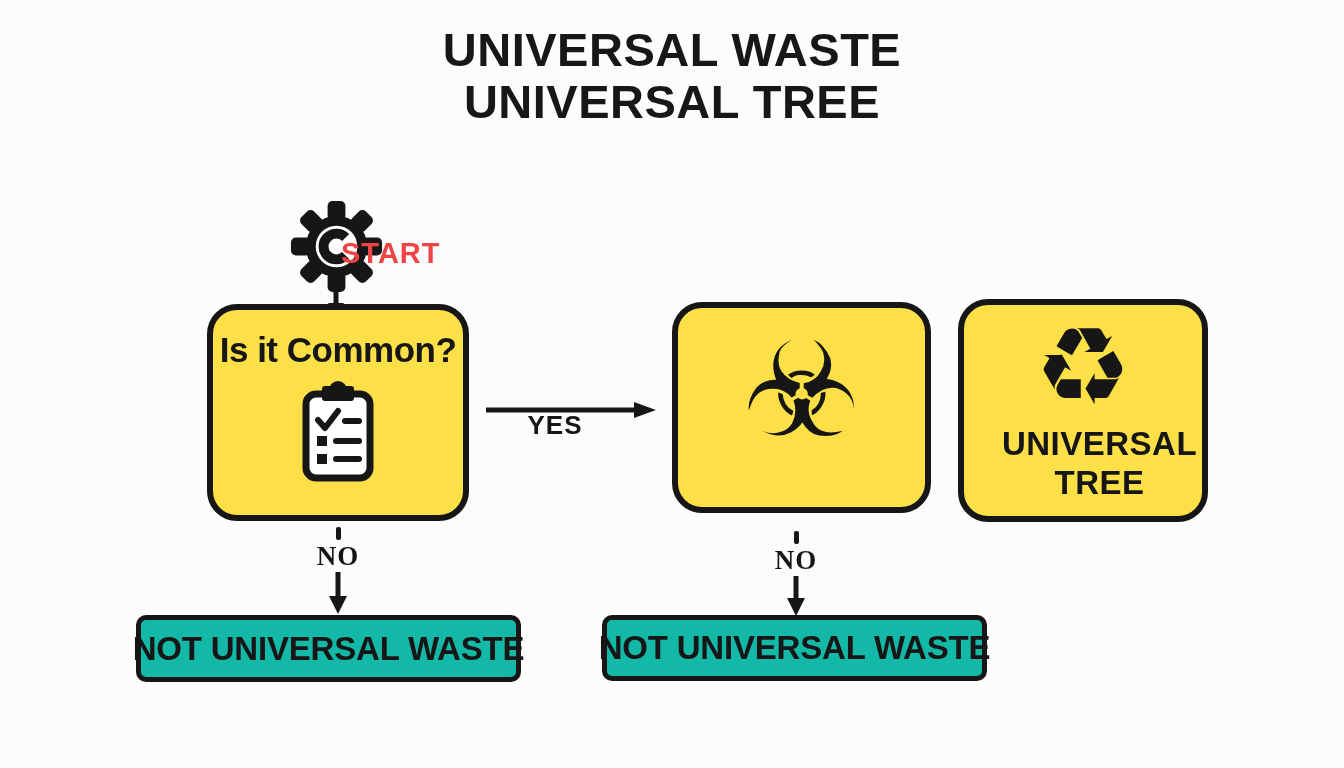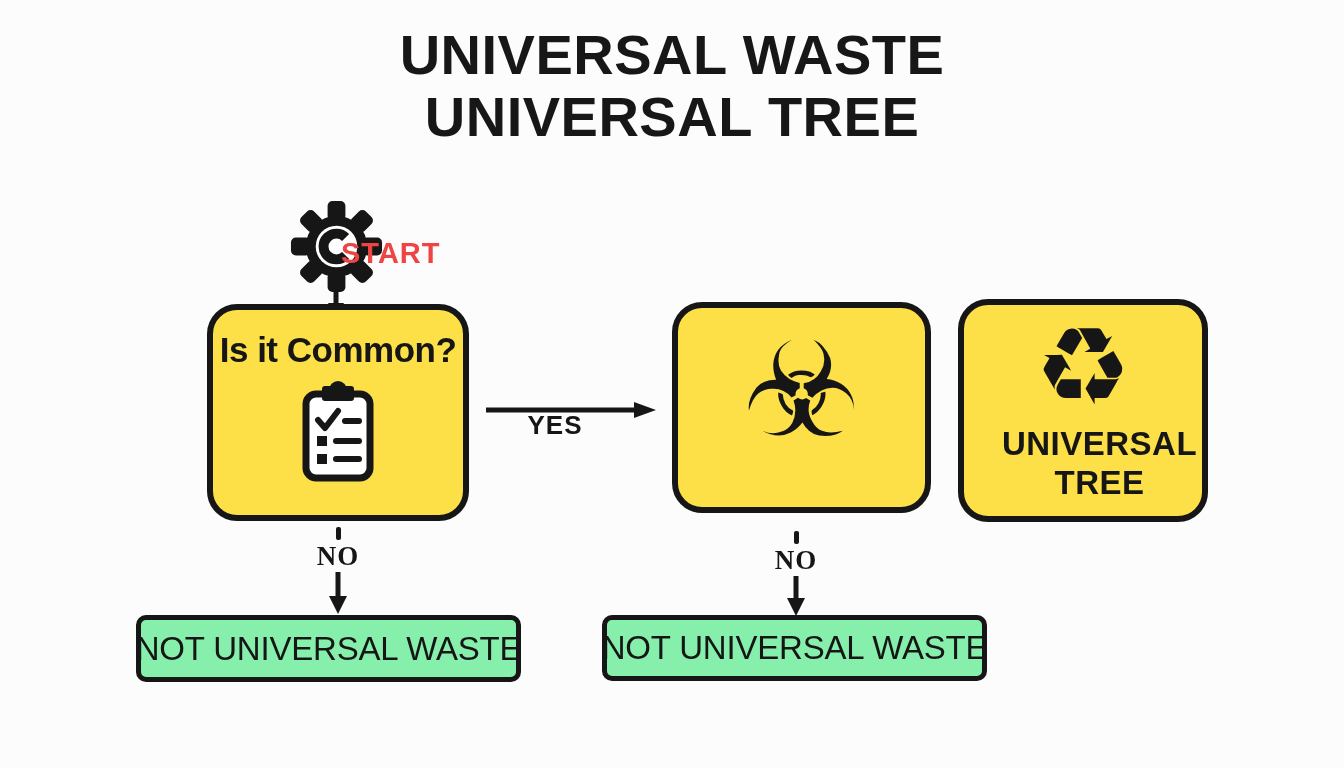--- a/index.html
+++ b/index.html
@@ -6,21 +6,21 @@
   html,body { background:#e9e9e9; }
   .canvas {
     position:relative; width:1344px; height:768px;
     background:#fcfcfc; overflow:hidden;
     font-family:"Liberation Sans", sans-serif;
     color:#161616;
   }
   
   .title {
     position:absolute; top:24px; left:0; width:1344px;
-    text-align:center; font-weight:800; font-size:56px; line-height:1.1;
+    text-align:center; font-weight:800; font-size:47px; line-height:1.1;
     letter-spacing:0.5px; color:#171717;
   }
   
   .gear-icon { position:absolute; left:287px; top:197px; width:99px; height:99px; }
   .start-label {
     position:absolute; left:341px; top:237px;
     font-size:29px; font-weight:800; letter-spacing:1px; color:#ef4444;text-align:center;
   }
   
   .arrow-svg { position:absolute; }
@@ -51,24 +51,24 @@
   .biohazard-glyph {
     font-family:"DejaVu Sans", sans-serif; font-size:132px; line-height:1;
     margin-top:-4px;
   }
   .recycle-glyph {
     font-family:"DejaVu Sans", sans-serif; font-size:108px; line-height:1;
     margin-top:-6px;
   }
   .uw-label { font-size:33px; font-weight:800; line-height:1.16; text-align:center; letter-spacing:0.5px;margin-left:33px; }
   .rbox {
-    position:absolute; background:#86efac;
+    position:absolute; background:#14b8a6;
     border:5px solid #161616; border-radius:10px;
     display:flex; align-items:center; justify-content:center;
-    font-size:33px; font-weight:400; letter-spacing:-0.2px; white-space:nowrap;
+    font-size:33px; font-weight:700; letter-spacing:-0.2px; white-space:nowrap;
   }
   .rbox-left  { left:136px; top:615px; width:385px; height:67px; }
   .rbox-right { left:602px; top:615px; width:385px; height:66px; }
 </style>
 </head>
 <body>
 
 <div class="canvas">
 
   <div class="title">

